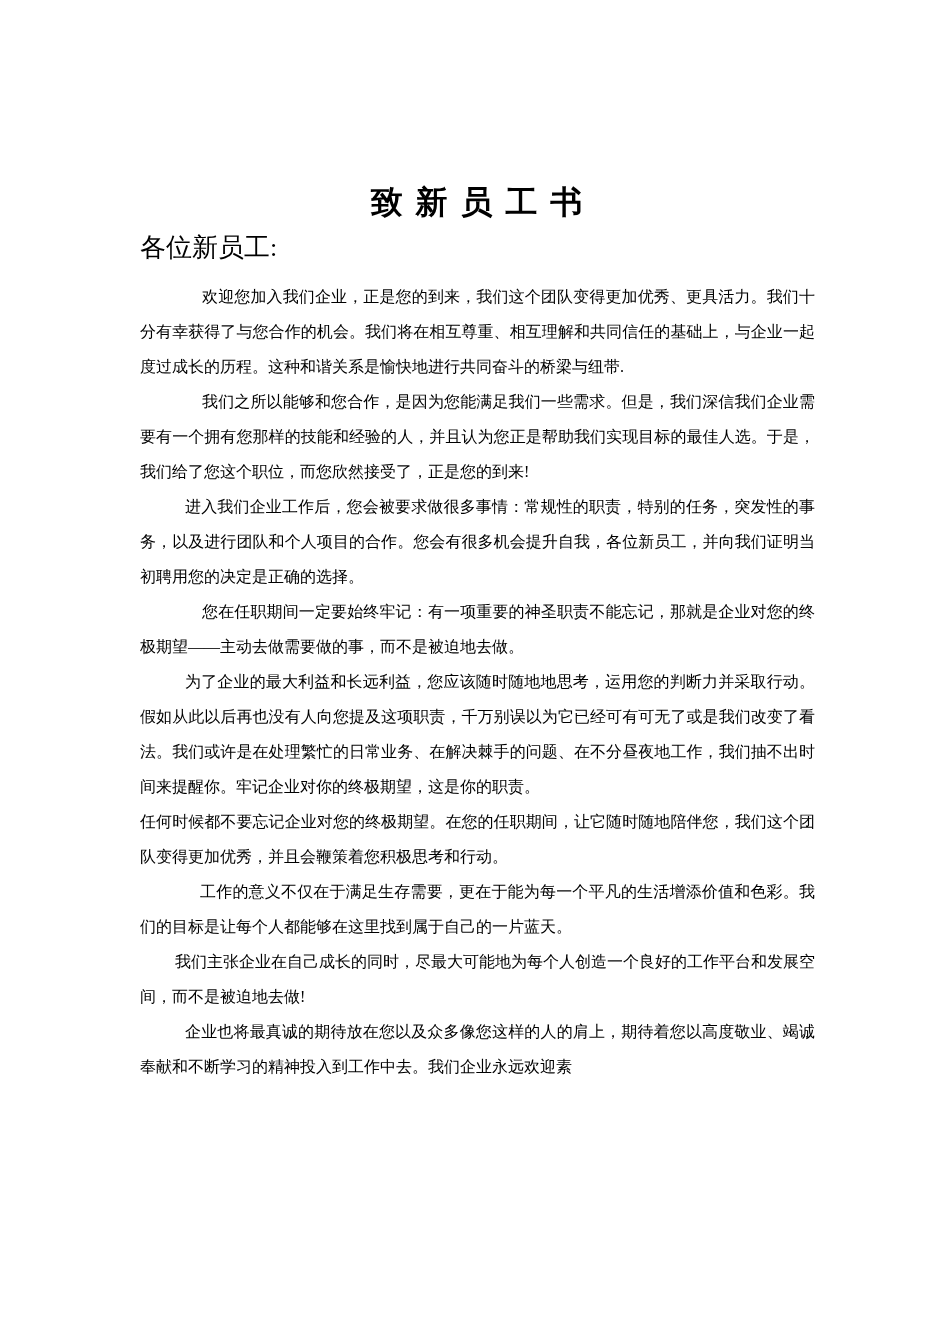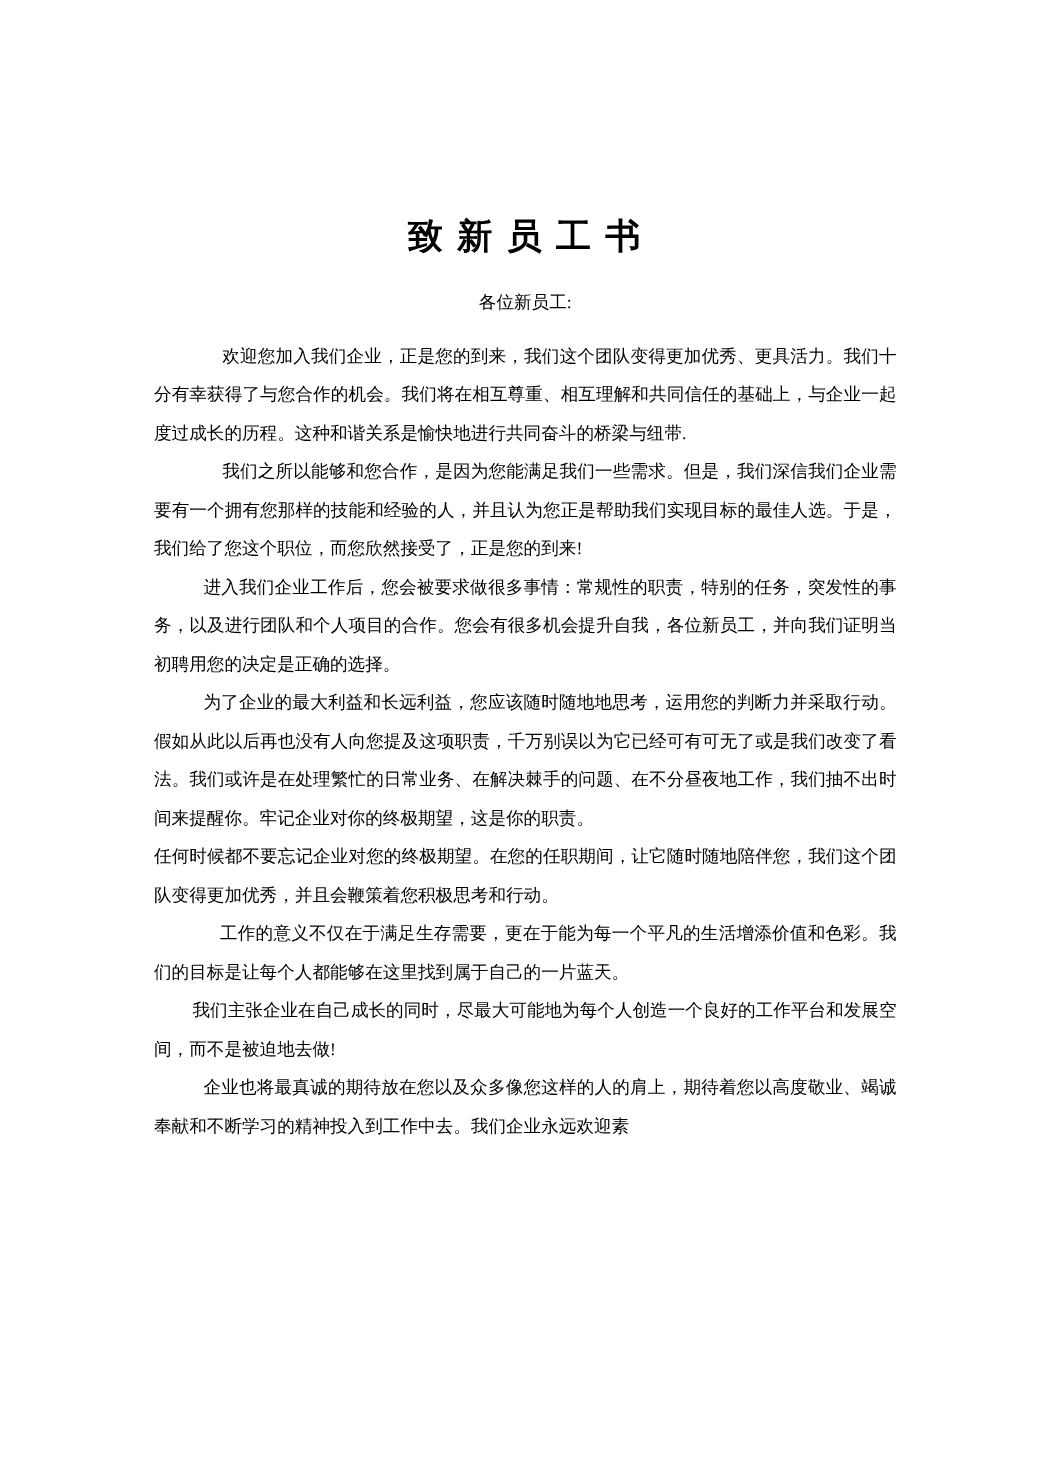--- a/index.html
+++ b/index.html
@@ -15,34 +15,33 @@
     font-family: "Liberation Serif", serif;
   }
   .page {
     box-sizing: border-box;
     width: 950px;
     height: 1344px;
     padding: 182px 135px 0 140px;
     background: #ffffff;
   }
   .doc-title {
-    margin: 12px;
+    margin: 0;
     font-family: "Liberation Sans", sans-serif;
     font-weight: bold;
     font-size: 32px;
     line-height: 40px;
     text-align: center;
     letter-spacing: 2px;
     color: #000000;
   }
   .salutation {
-    margin: 24px 0 14px 0;
-    font-size: 16px;
+    margin: 8px 0 14px 0;
+    font-size: 26px;
     line-height: 35px;
-    text-align: center;
   }
   .doc-body p.para {
     margin: 0;
     font-size: 16px;
     line-height: 35px;
     text-align: justify;
     word-break: break-all;
   }
 </style>
 </head>
@@ -50,19 +49,20 @@
 
 <div class="page">
   <h1 class="doc-title">致 新 员 工 书</h1>
 
   <p class="salutation">各位新员工:</p>
 
   <div class="doc-body">
       <p class="para" style="text-indent: 62px;">欢迎您加入我们企业，正是您的到来，我们这个团队变得更加优秀、更具活力。我们十分有幸获得了与您合作的机会。我们将在相互尊重、相互理解和共同信任的基础上，与企业一起度过成长的历程。这种和谐关系是愉快地进行共同奋斗的桥梁与纽带.</p>
       <p class="para" style="text-indent: 62px;">我们之所以能够和您合作，是因为您能满足我们一些需求。但是，我们深信我们企业需要有一个拥有您那样的技能和经验的人，并且认为您正是帮助我们实现目标的最佳人选。于是，我们给了您这个职位，而您欣然接受了，正是您的到来!</p>
       <p class="para" style="text-indent: 45px;">进入我们企业工作后，您会被要求做很多事情：常规性的职责，特别的任务，突发性的事务，以及进行团队和个人项目的合作。您会有很多机会提升自我，各位新员工，并向我们证明当初聘用您的决定是正确的选择。</p>
+      <p class="para" style="text-indent: 62px;">您在任职期间一定要始终牢记：有一项重要的神圣职责不能忘记，那就是企业对您的终极期望——主动去做需要做的事，而不是被迫地去做。</p>
       <p class="para" style="text-indent: 45px;">为了企业的最大利益和长远利益，您应该随时随地地思考，运用您的判断力并采取行动。假如从此以后再也没有人向您提及这项职责，千万别误以为它已经可有可无了或是我们改变了看法。我们或许是在处理繁忙的日常业务、在解决棘手的问题、在不分昼夜地工作，我们抽不出时间来提醒你。牢记企业对你的终极期望，这是你的职责。</p>
       <p class="para" style="text-indent: 0px;">任何时候都不要忘记企业对您的终极期望。在您的任职期间，让它随时随地陪伴您，我们这个团队变得更加优秀，并且会鞭策着您积极思考和行动。</p>
       <p class="para" style="text-indent: 60px;">工作的意义不仅在于满足生存需要，更在于能为每一个平凡的生活增添价值和色彩。我们的目标是让每个人都能够在这里找到属于自己的一片蓝天。</p>
       <p class="para" style="text-indent: 35px;">我们主张企业在自己成长的同时，尽最大可能地为每个人创造一个良好的工作平台和发展空间，而不是被迫地去做!</p>
       <p class="para" style="text-indent: 45px;">企业也将最真诚的期待放在您以及众多像您这样的人的肩上，期待着您以高度敬业、竭诚奉献和不断学习的精神投入到工作中去。我们企业永远欢迎素</p>
     </div>
 </div>
 
 </body></html>

